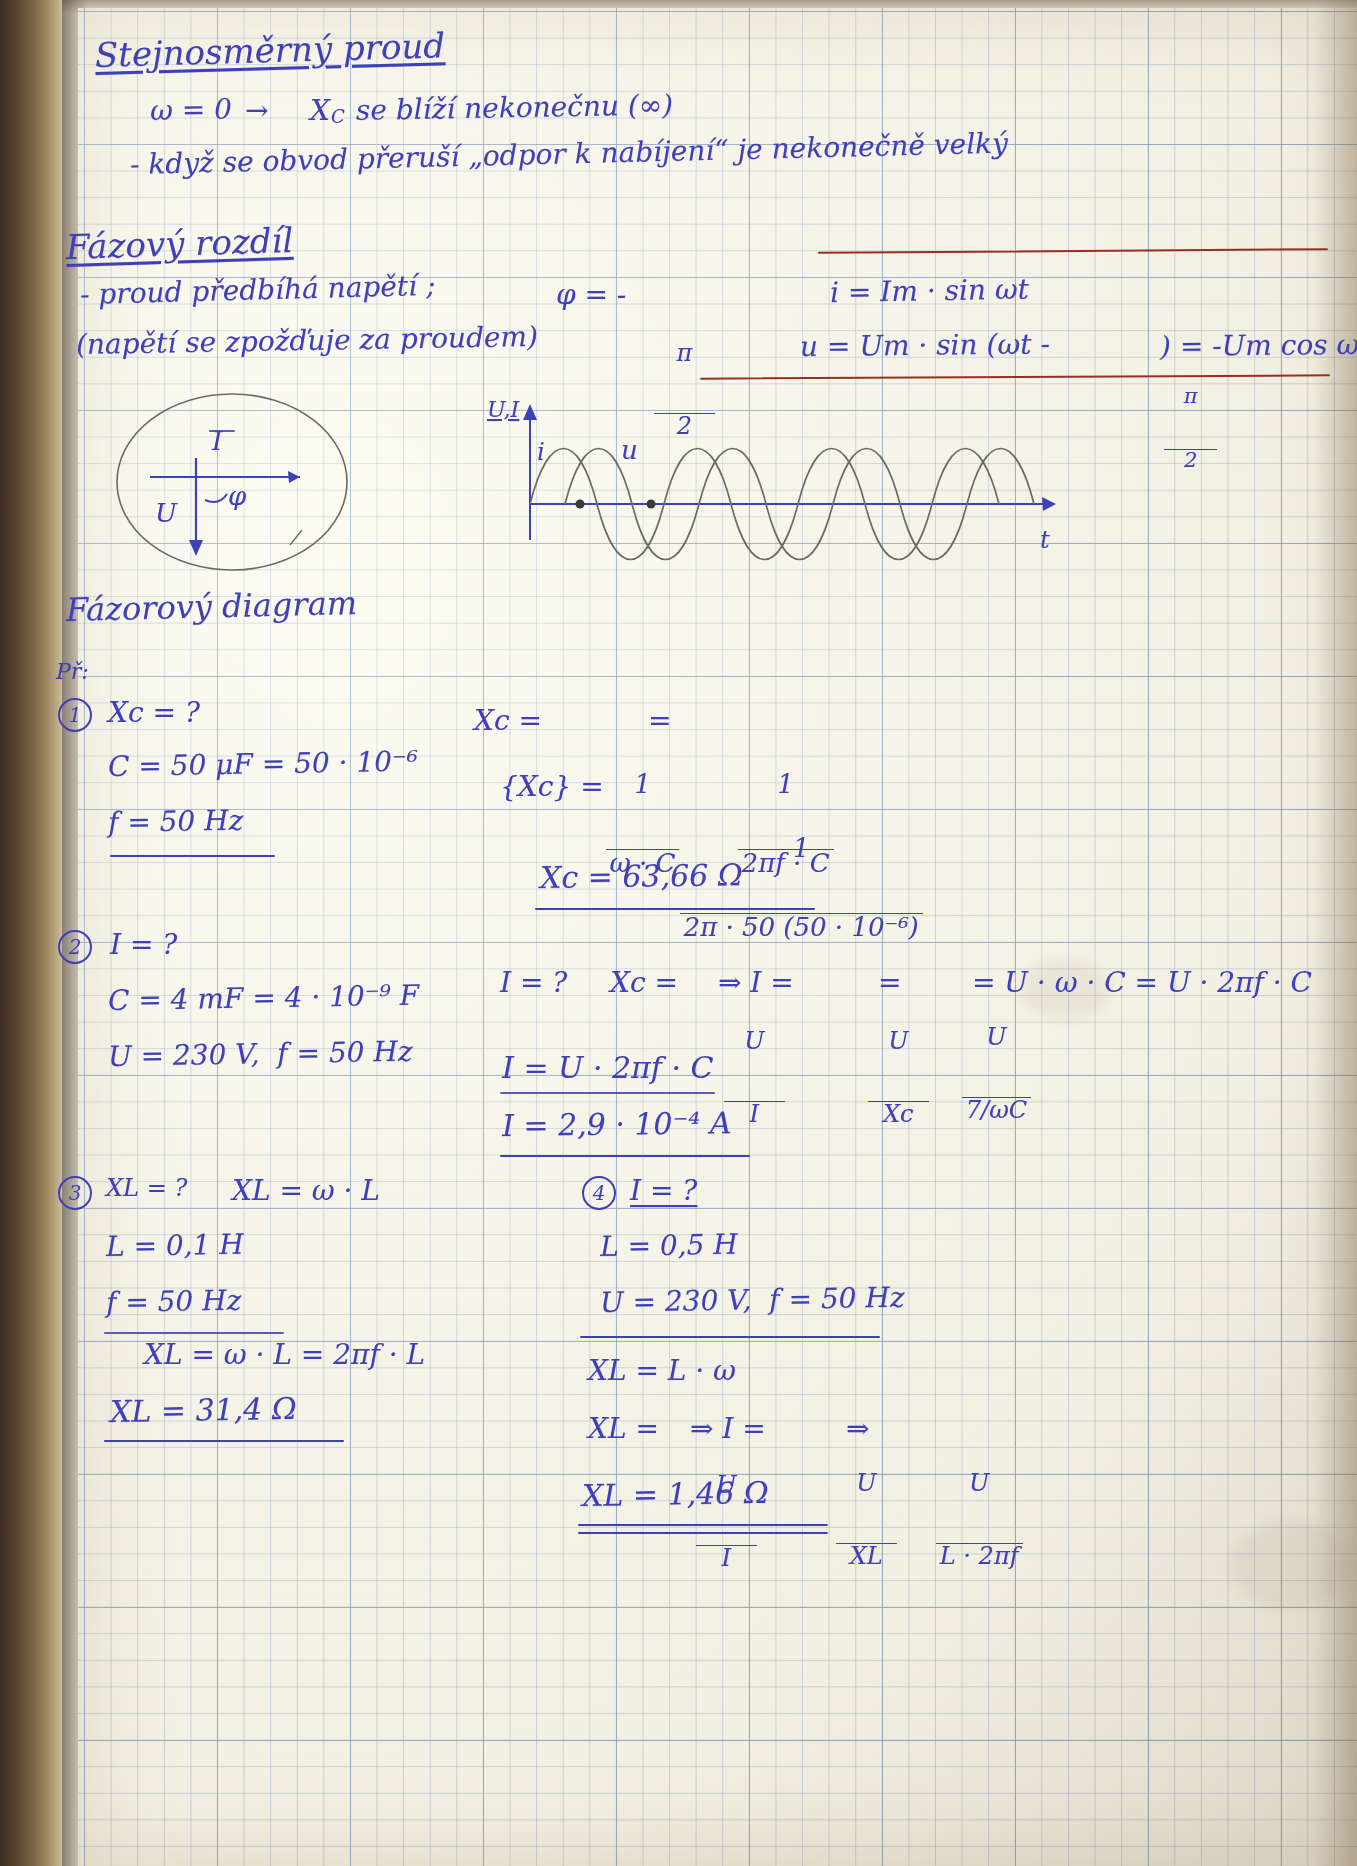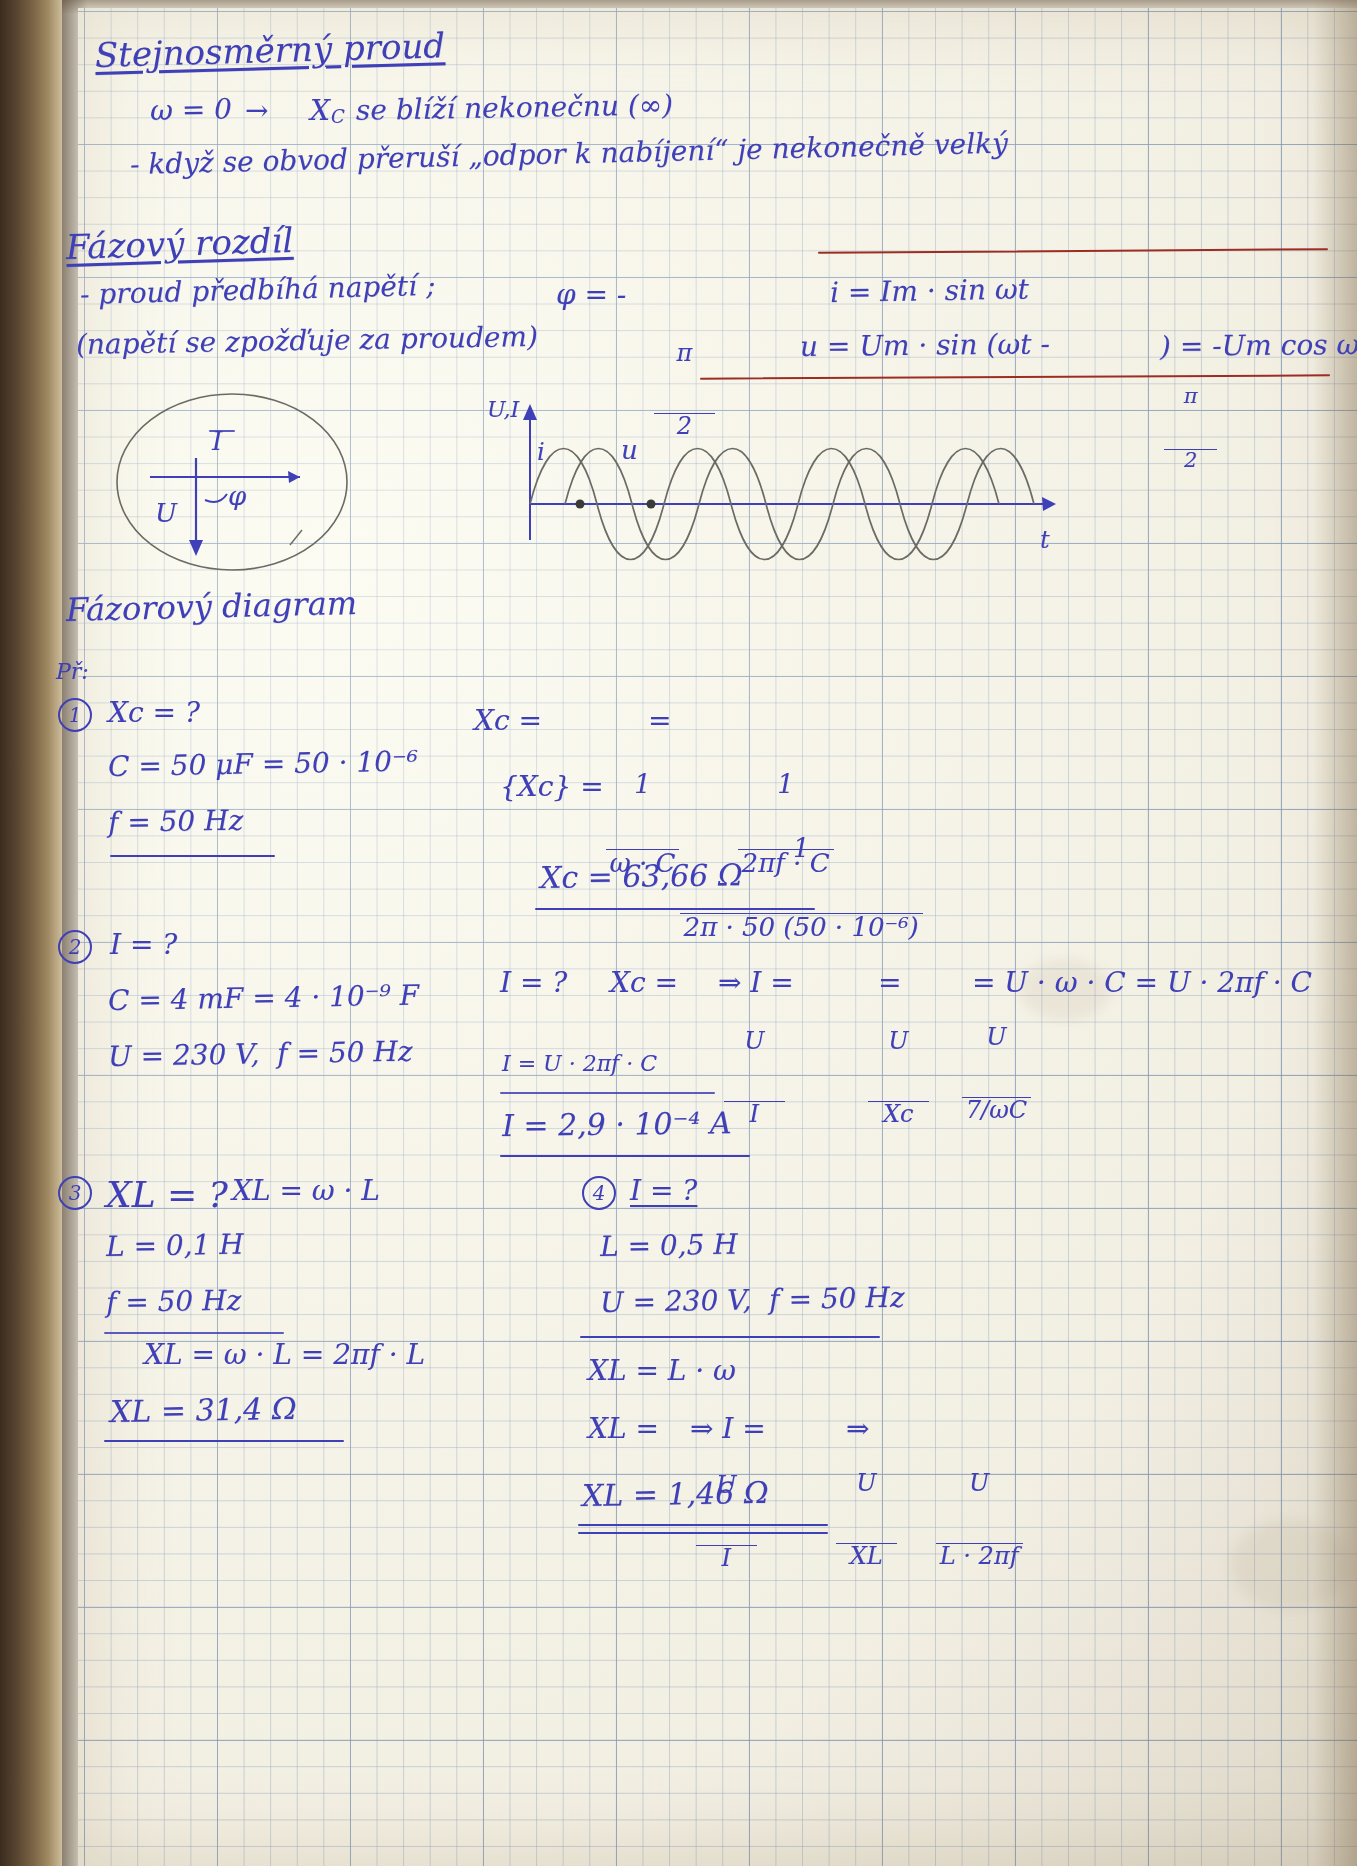--- a/index.html
+++ b/index.html
@@ -218,21 +218,21 @@
 
       <circle cx="580" cy="504" r="4.5" fill="#3a3a36"></circle>
       <circle cx="651" cy="504" r="4.5" fill="#3a3a36"></circle>
     </svg>
 
     <div class="hw" style="left:212px; top:428px; font-size:26px;">I</div>
     <div class="rule thin" style="left:209px; top:430px; width:26px; height:2px;"></div>
     <div class="hw" style="left:155px; top:500px; font-size:26px;">U</div>
     <div class="hw" style="left:228px; top:483px; font-size:26px;">φ</div>
 
-    <div class="hw" style="left:487px; top:398px; font-size:22px;">U,I</div>
+    <div class="hw" style="left:487px; top:398px; font-size:22px;text-decoration:underline;">U,I</div>
     <div class="hw" style="left:1040px; top:528px; font-size:24px;">t</div>
     <div class="hw" style="left:537px; top:440px; font-size:24px;">i</div>
     <div class="hw" style="left:621px; top:437px; font-size:26px;">u</div>
 
     <div class="hw" style="left:66px; top:594px; font-size:32px; transform: rotate(-1.4deg);">Fázorový diagram</div>
 
     <div class="hw" style="left:56px; top:660px; font-size:22px;">Př:</div>
 
     <div class="circnum" style="left:58px; top:698px;">1</div>
     <div class="hw" style="left:108px; top:698px; font-size:28px;">Xc = ?</div>
@@ -288,28 +288,28 @@
     </div>
     <div class="hw" style="left:878px; top:968px; font-size:28px;">=</div>
     <div class="hw" style="left:916px; top:952px; font-size:24px;">
       <span class="frac">
         <span class="num">U</span>
         <span class="den">7/ωC</span>
       </span>
     </div>
     <div class="hw" style="left:972px; top:968px; font-size:28px;">= U · ω · C = U · 2πf · C</div>
 
-    <div class="hw" style="left:502px; top:1052px; font-size:22px;">I = U · 2πf · C</div>
+    <div class="hw" style="left:502px; top:1052px; font-size:30px;">I = U · 2πf · C</div>
     <div class="rule thin" style="left:500px; top:1092px; width:215px;"></div>
 
     <div class="hw" style="left:502px; top:1110px; font-size:30px; transform: rotate(-0.7deg);">I = 2,9 · 10⁻⁴ A</div>
     <div class="rule" style="left:500px; top:1155px; width:250px;"></div>
 
     <div class="circnum" style="left:58px; top:1176px;">3</div>
-    <div class="hw" style="left:106px; top:1176px; font-size:36px;">XL = ?</div>
+    <div class="hw" style="left:106px; top:1176px; font-size:24px;">XL = ?</div>
     <div class="hw" style="left:232px; top:1176px; font-size:28px;">XL = ω · L</div>
     <div class="hw" style="left:106px; top:1232px; font-size:28px; transform: rotate(-1deg);">L = 0,1 H</div>
     <div class="hw" style="left:106px; top:1288px; font-size:28px; transform: rotate(-1deg);">f = 50 Hz</div>
     <div class="rule thin" style="left:104px; top:1332px; width:180px;"></div>
 
     <div class="hw" style="left:144px; top:1340px; font-size:28px;">XL = ω · L = 2πf · L</div>
     <div class="hw" style="left:110px; top:1396px; font-size:30px; transform: rotate(-1deg);">XL = 31,4 Ω</div>
     <div class="rule" style="left:104px; top:1440px; width:240px;"></div>
 
     <div class="circnum" style="left:582px; top:1176px;">4</div>

